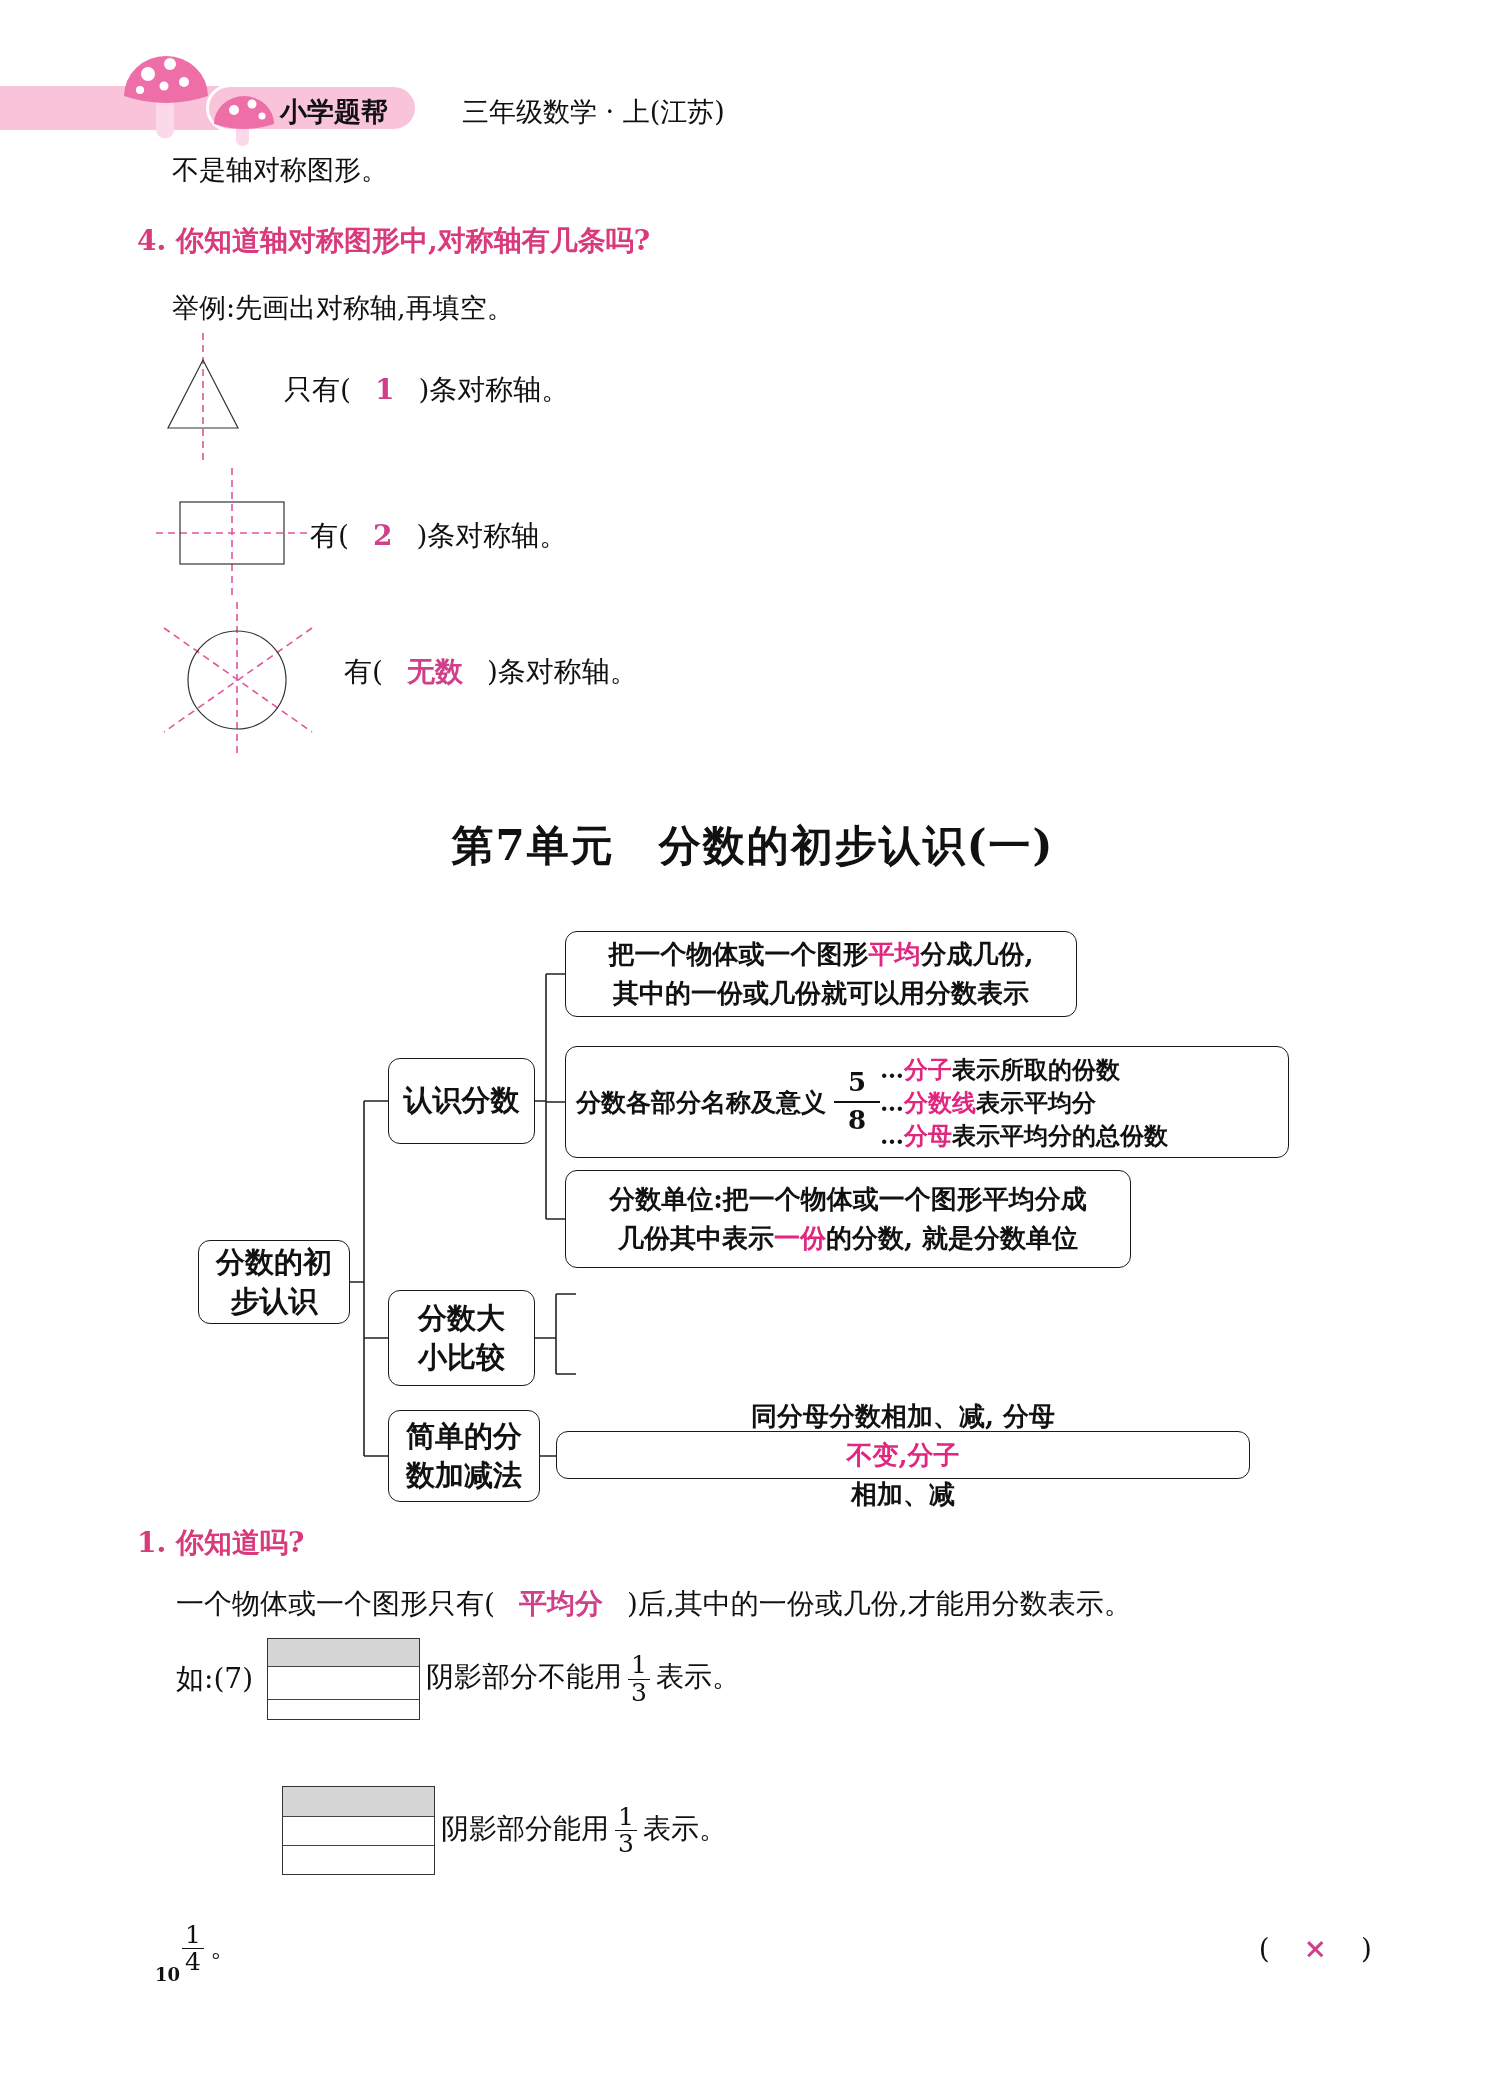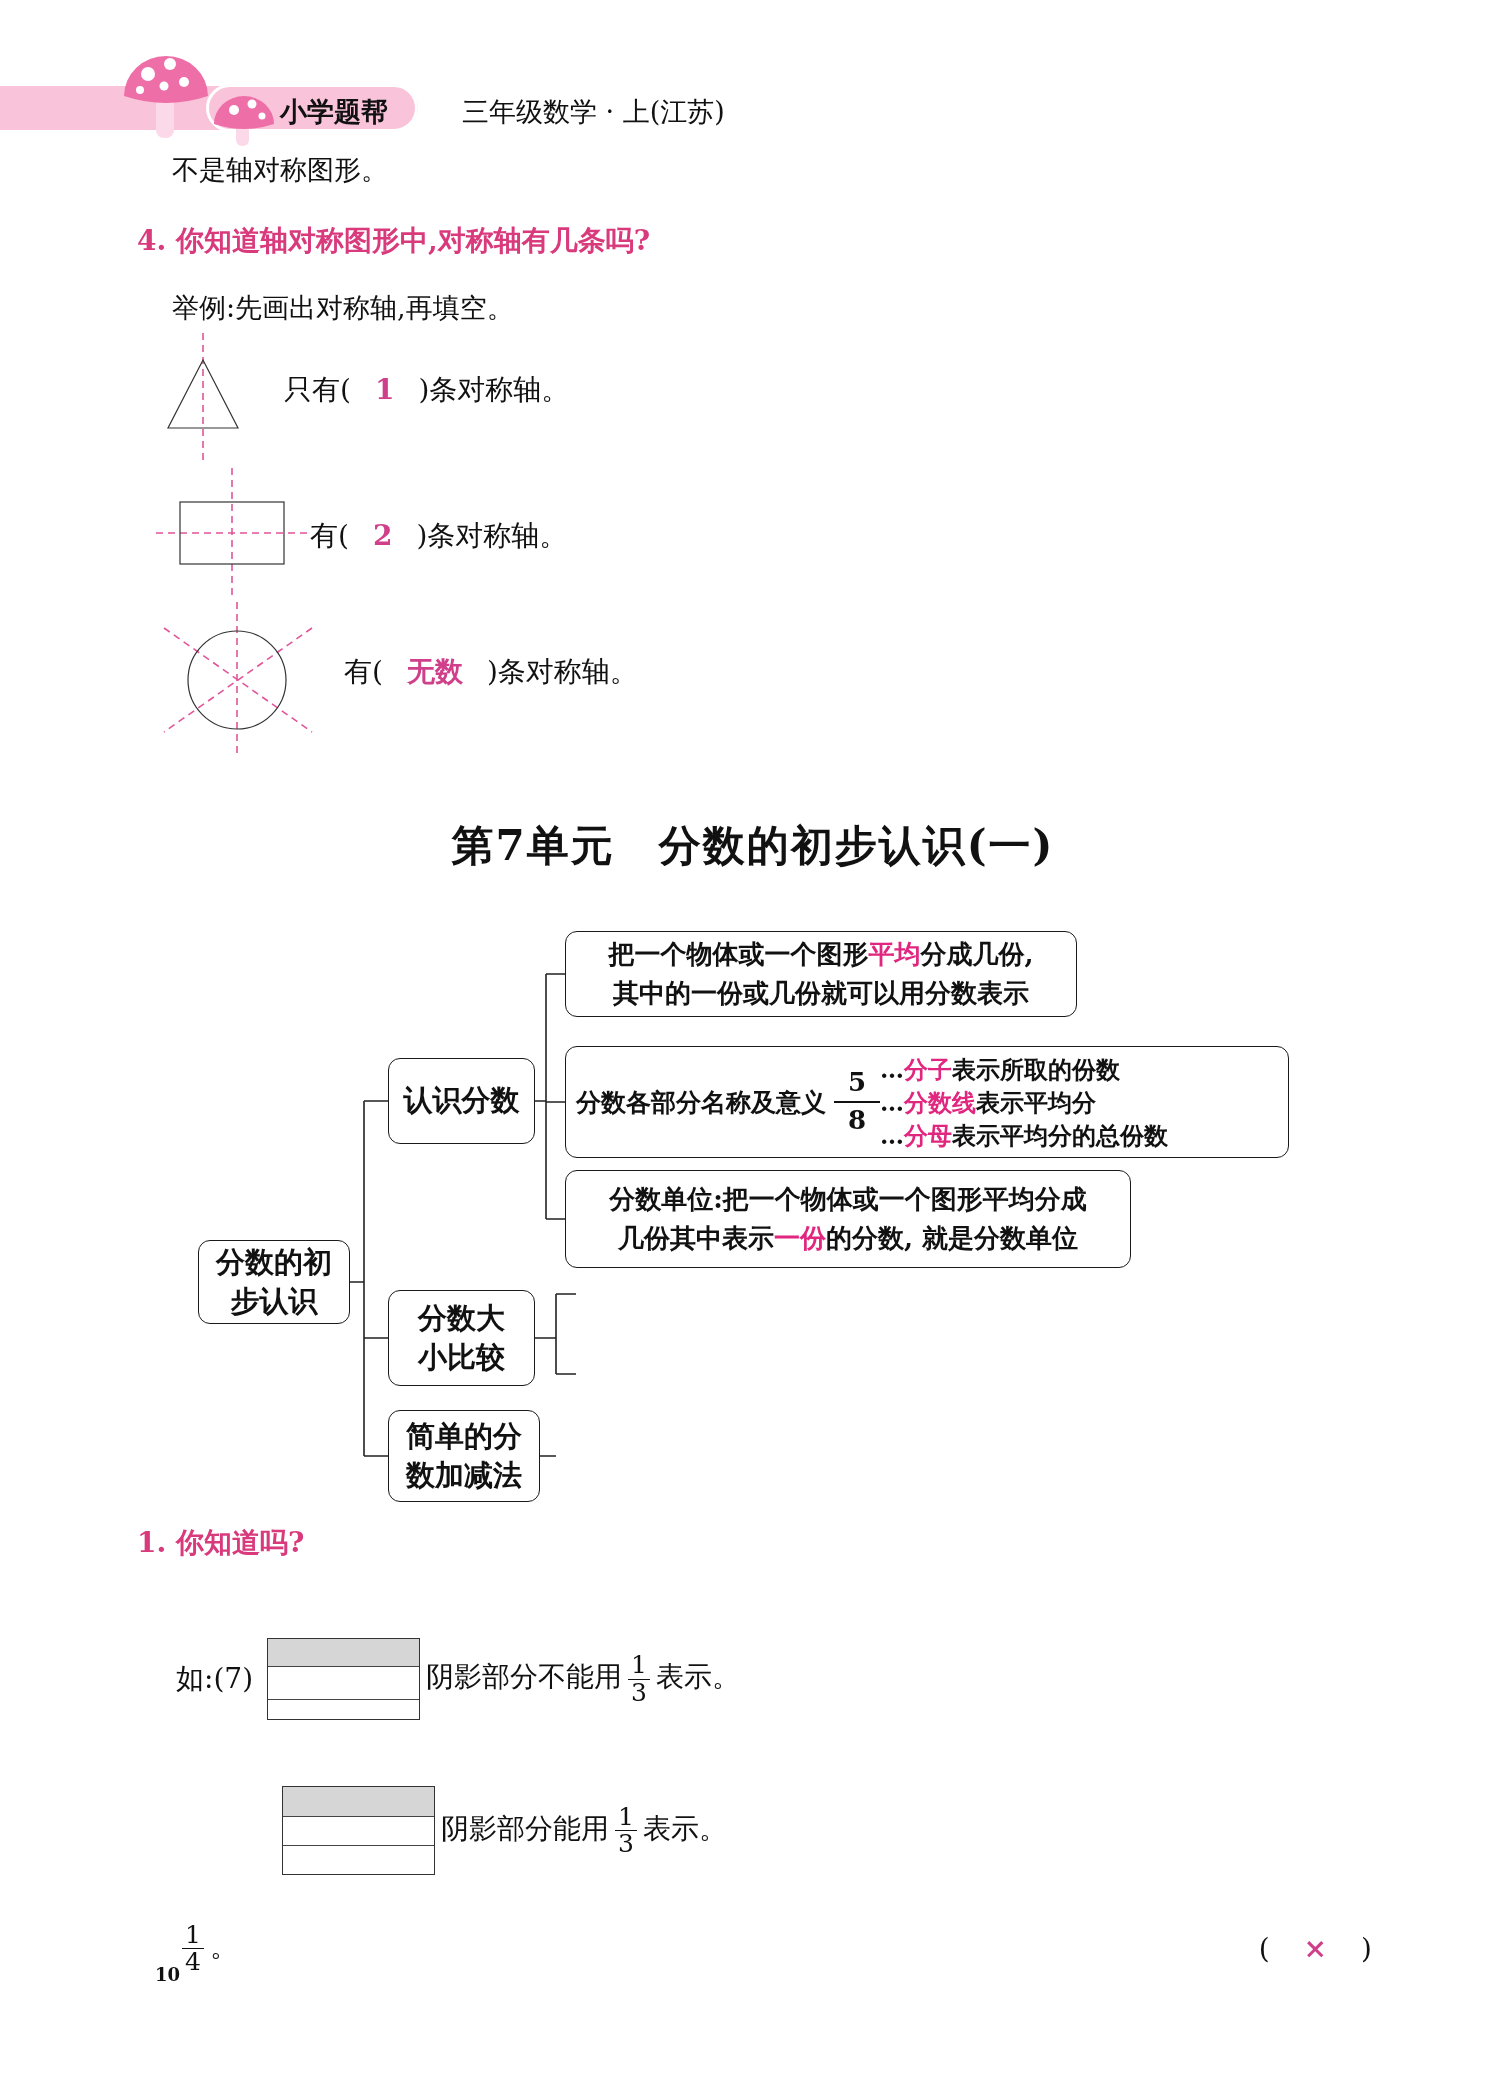--- a/index.html
+++ b/index.html
@@ -140,26 +140,32 @@
         <span><span>…</span><span class="hl">分数线</span><span>表示平均分</span></span>
         <span><span>…</span><span class="hl">分母</span><span>表示平均分的总份数</span></span>
       </span>
     </div>
 
     <div class="box leaf" style="left:377px;top:245px;width:566px;height:98px;">
       <span class="ln"><span>分数单位:把一个物体或一个图形平均分成</span></span>
       <span class="ln"><span>几份其中表示</span><span class="hl">一份</span><span>的分数, 就是分数单位</span></span>
     </div>
 
+    <div class="box leaf" style="left:368px;top:506px;width:694px;height:48px;">
+        <span>同分母分数相加、减, 分母</span>
+        <span class="hl">不变,分子</span>
+        <span>相加、减</span>
+      </div>
   </div>
 
   <div class="abs qtitle accent" style="left:137px;top:1524px;">
     <span>1.</span>
     <span>你知道吗?</span>
   </div>
+  <div class="abs t28" style="left:176px;top:1586px;"><span>一个物体或一个图形只有(</span><span class="ans">平均分</span><span>)后,其中的一份或几份,才能用分数表示。</span></div>
 
   <div class="abs flexrow" style="left:176px;top:1638px;">
     <span class="t28">如:(7)</span>
     <span class="strips" style="margin-left:14px;">
       <span class="row shaded" style="display:block;height:27px;"></span>
       <span class="row" style="display:block;height:33px;"></span>
       <span class="row" style="display:block;height:20px;"></span>
     </span>
     <span class="t28" style="margin-left:6px;">
       <span>阴影部分不能用</span><span class="frac">

